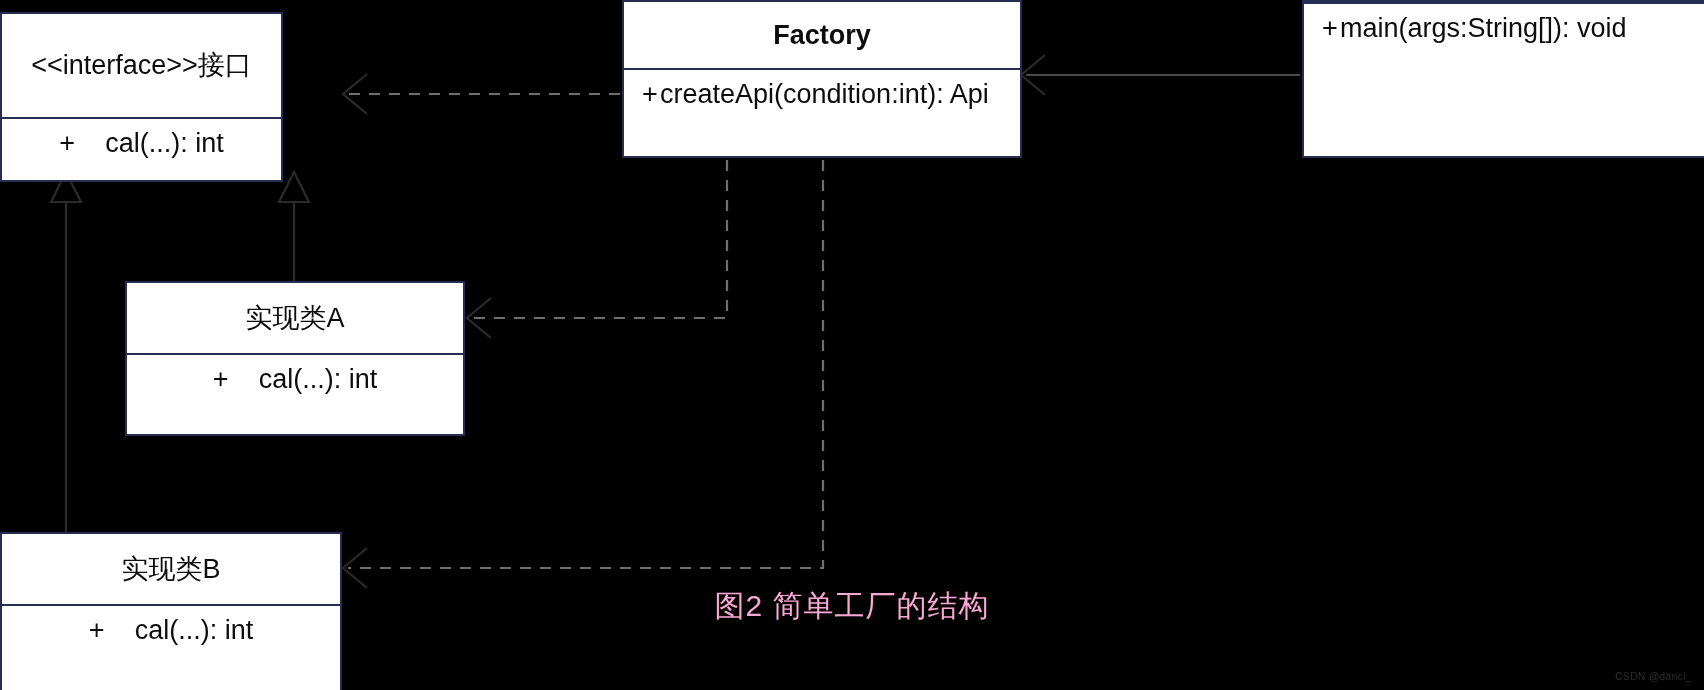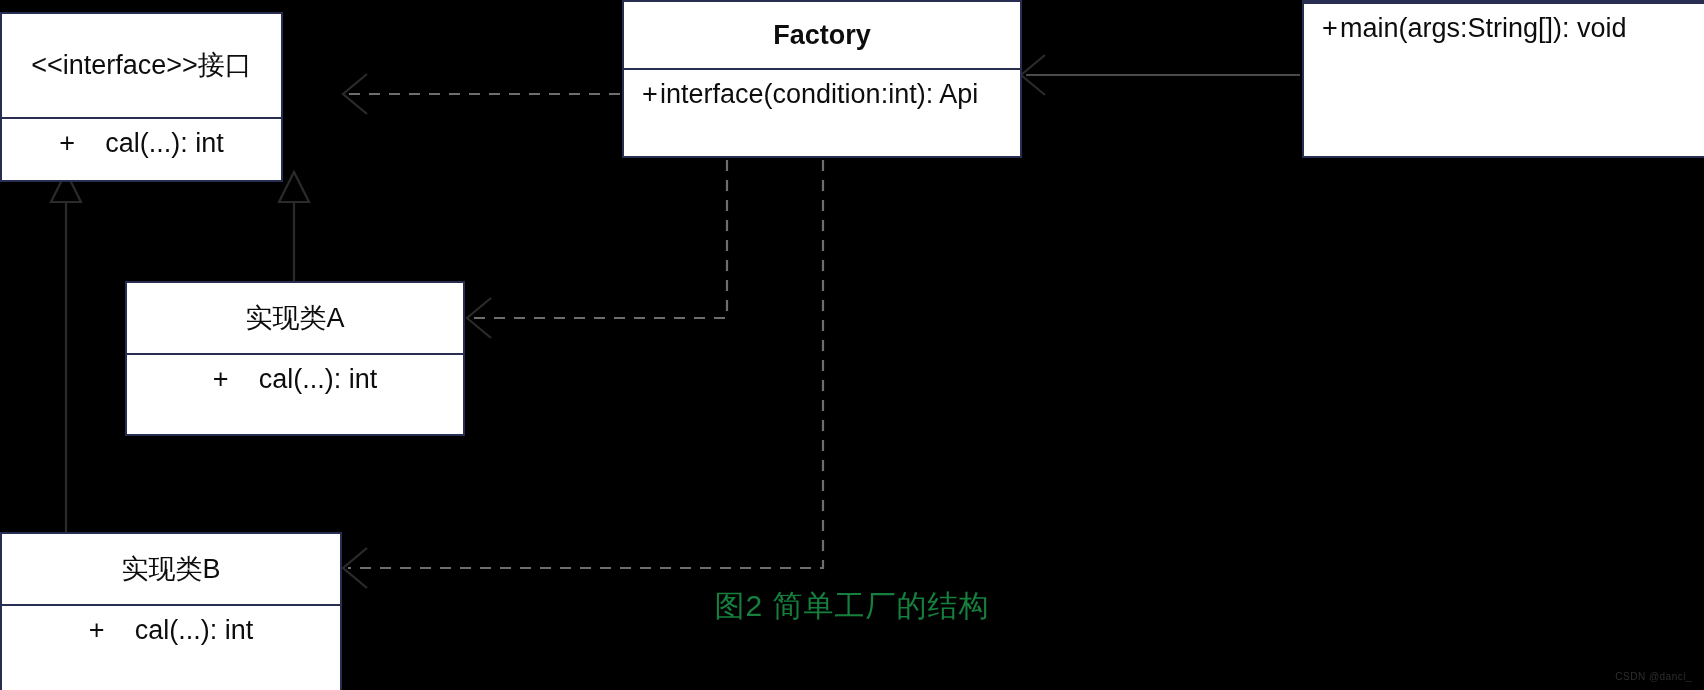--- a/index.html
+++ b/index.html
@@ -97,21 +97,21 @@
   #box-client { left: 1302px; top: 0px; width: 404px; height: 158px; }
   #box-client .uml-name    { height: 68px; }
   #box-client .uml-members { height: 88px; }
 
   .caption {
     position: absolute;
     left: 0;
     top: 586px;
     width: 1704px;
     text-align: center;
-    color: #15803d;
+    color: #f9a8d4;
     font-size: 30px;
     letter-spacing: 1px;
     z-index: 4;
   }
   .watermark {
     position: absolute;
     right: 12px;
     bottom: 8px;
     color: #2e2e2e;
     font-size: 10px;
@@ -189,21 +189,21 @@
       </div>
     </div>
   </div>
 
   <div class="uml-class" id="box-factory">
     <div class="uml-name">Factory</div>
     <div class="uml-divider"></div>
     <div class="uml-members left-pad">
       <div class="member-row">
         <span class="member-vis tight">+</span>
-        <span>interface(condition:int): Api</span>
+        <span>createApi(condition:int): Api</span>
       </div>
     </div>
   </div>
 
   <div class="uml-class" id="box-client">
     <div class="uml-divider"></div>
     <div class="uml-members left-pad">
       <div class="member-row">
         <span class="member-vis tight">+</span>
         <span>main(args:String[]): void</span>

